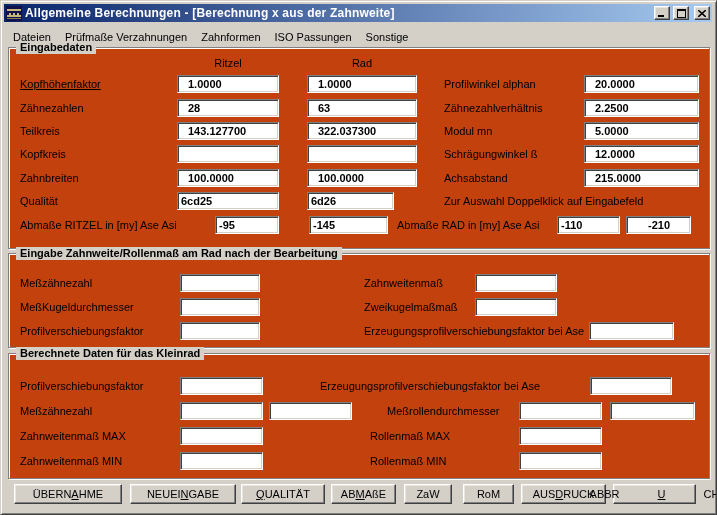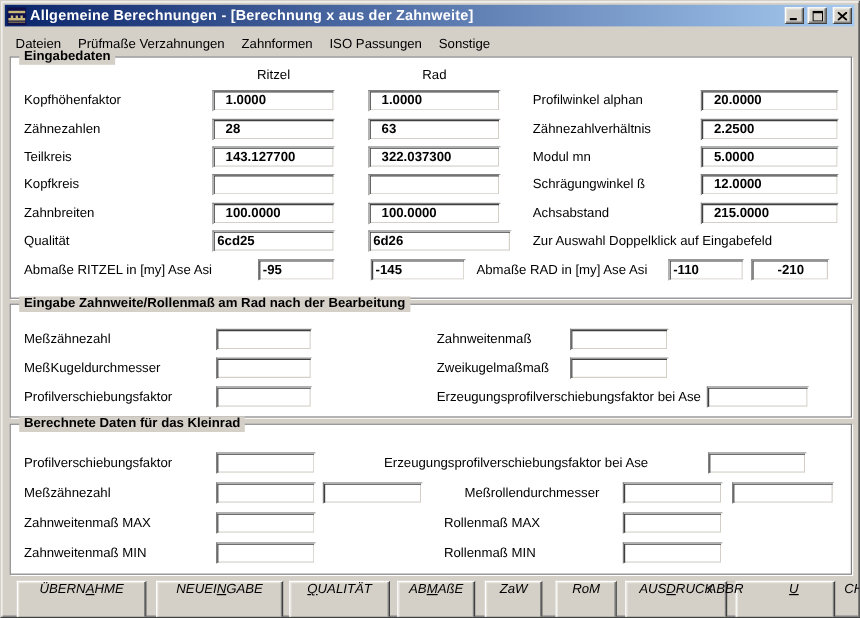--- a/index.html
+++ b/index.html
@@ -32,21 +32,21 @@
   }
   .winbtn.close { margin-left:2px; }
 
   .menubar {
     position:absolute; left:4px; top:26px; right:4px; height:20px;
     display:flex; align-items:center; padding-left:1px;
   }
   .menu-item { font-size:11px; padding:3px 7px; white-space:nowrap; }
 
   .group {
-    position:absolute; background:#ffffff;
+    position:absolute; background:#c2410c;
     border:1px solid #808080;
     box-shadow: 1px 1px 0 #ffffff, inset 1px 1px 0 #ffffff;
   }
   .gtitle {
     position:absolute; top:-7px; left:7px; background:#d4d0c8;
     padding:0 4px; font-size:11px; font-weight:bold; line-height:13px;
     white-space:nowrap;
   }
 
   .lbl { position:absolute; font-size:11px; line-height:13px; white-space:nowrap; color:#000; }
@@ -55,25 +55,25 @@
   .field {
     position:absolute; height:18px; background:#ffffff; color:#000;
     border:1px solid; border-color:#808080 #ffffff #ffffff #808080;
     box-shadow: inset 1px 1px 0 #404040, inset -1px -1px 0 #d4d0c8;
     font-family:"Liberation Sans", sans-serif; font-size:11px; font-weight:bold;
     padding:0 2px 0 10px; outline:none;
   }
   .field.flush { padding-left:3px; }
 
   .btn {
-    position:absolute; top:483px; height:32px; background:#d4d0c8;
+    position:absolute; top:483px; height:20px; background:#d4d0c8;
     border:1px solid; border-color:#ffffff #404040 #404040 #ffffff;
     box-shadow: inset -1px -1px 0 #808080, inset 1px 1px 0 #e8e5de;
-    font-size:11px; color:#000; display:flex; align-items:flex-start; justify-content:center;
-    white-space:pre; cursor:default;font-style:italic;
+    font-size:11px; color:#000; display:flex; align-items:center; justify-content:center;
+    white-space:pre; cursor:default;
   }
   .btn .key { text-decoration:underline; }
 </style>
 </head>
 <body>
 
 <div class="window">
 
   <div class="titlebar">
     <svg class="appicon" viewBox="0 0 16 15">
@@ -108,21 +108,21 @@
     <span class="menu-item">ISO Passungen</span>
     <span class="menu-item">Sonstige</span>
   </div>
 
   <div class="group" style="left:7px;top:46px;width:702px;height:202px;">
     <div class="gtitle">Eingabedaten</div>
 
     <div class="hdr" style="left:168px;top:9px;width:102px;">Ritzel</div>
     <div class="hdr" style="left:298px;top:9px;width:110px;">Rad</div>
 
-    <div class="lbl" style="left:11px;top:30px;">Kopfhöhenfaktor</div>
+    <div class="lbl" style="left:11px;top:30px;text-decoration:underline;">Kopfhöhenfaktor</div>
     <input class="field" readonly="" style="left: 168px; top: 27px; width: 102px;" value="1.0000">
     <input class="field" readonly="" style="left: 298px; top: 27px; width: 110px;" value="1.0000">
     <div class="lbl" style="left:435px;top:30px;">Profilwinkel alphan</div>
     <input class="field" readonly="" style="left: 575px; top: 27px; width: 115px;" value="20.0000">
 
     <div class="lbl" style="left:11px;top:54px;">Zähnezahlen</div>
     <input class="field" readonly="" style="left: 168px; top: 51px; width: 102px;" value="28">
     <input class="field" readonly="" style="left: 298px; top: 51px; width: 110px;" value="63">
     <div class="lbl" style="left:435px;top:54px;">Zähnezahlverhältnis</div>
     <input class="field" readonly="" style="left: 575px; top: 51px; width: 115px;" value="2.2500">
@@ -140,21 +140,21 @@
     <input class="field" readonly="" style="left: 575px; top: 97px; width: 115px;" value="12.0000">
 
     <div class="lbl" style="left:11px;top:124px;">Zahnbreiten</div>
     <input class="field" readonly="" style="left: 168px; top: 121px; width: 102px;" value="100.0000">
     <input class="field" readonly="" style="left: 298px; top: 121px; width: 110px;" value="100.0000">
     <div class="lbl" style="left:435px;top:124px;">Achsabstand</div>
     <input class="field" readonly="" style="left: 575px; top: 121px; width: 115px;" value="215.0000">
 
     <div class="lbl" style="left:11px;top:147px;">Qualität</div>
     <input class="field flush" readonly="" style="left: 168px; top: 144px; width: 102px;" value="6cd25">
-    <input class="field flush" readonly="" style="left: 298px; top: 144px; width: 119px;" value="6d26">
+    <input class="field flush" readonly="" style="left: 298px; top: 144px; width: 87px;" value="6d26">
     <div class="lbl" style="left:435px;top:147px;">Zur Auswahl Doppelklick auf Eingabefeld</div>
 
     <div class="lbl" style="left:11px;top:171px;">Abmaße  RITZEL  in [my] Ase Asi</div>
     <input class="field flush" readonly="" style="left: 206px; top: 168px; width: 64px;" value="-95">
     <input class="field flush" readonly="" style="left: 300px; top: 168px; width: 79px;" value="-145">
     <div class="lbl" style="left:388px;top:171px;">Abmaße  RAD in [my] Ase Asi</div>
     <input class="field flush" readonly="" style="left: 548px; top: 168px; width: 63px;" value="-110">
     <input class="field flush" readonly="" style="left: 617px; top: 168px; width: 65px; text-align: center;" value="-210">
   </div>
 

